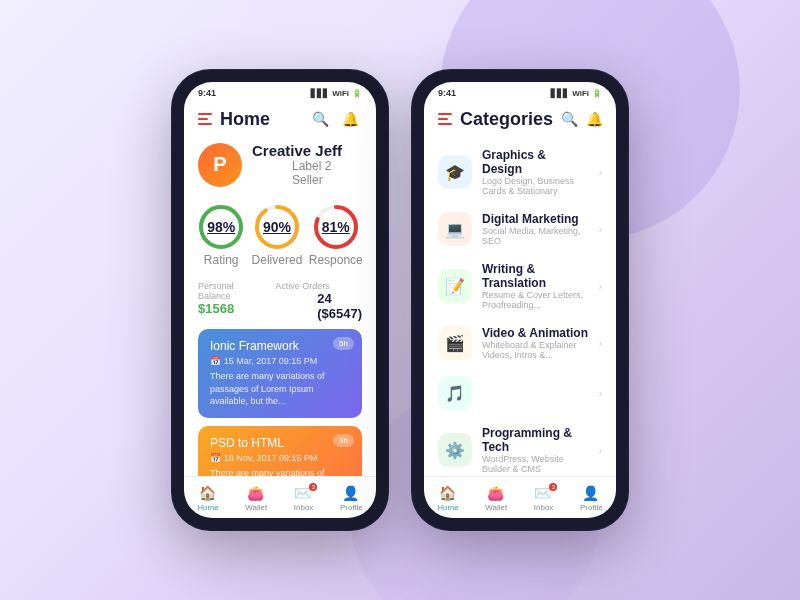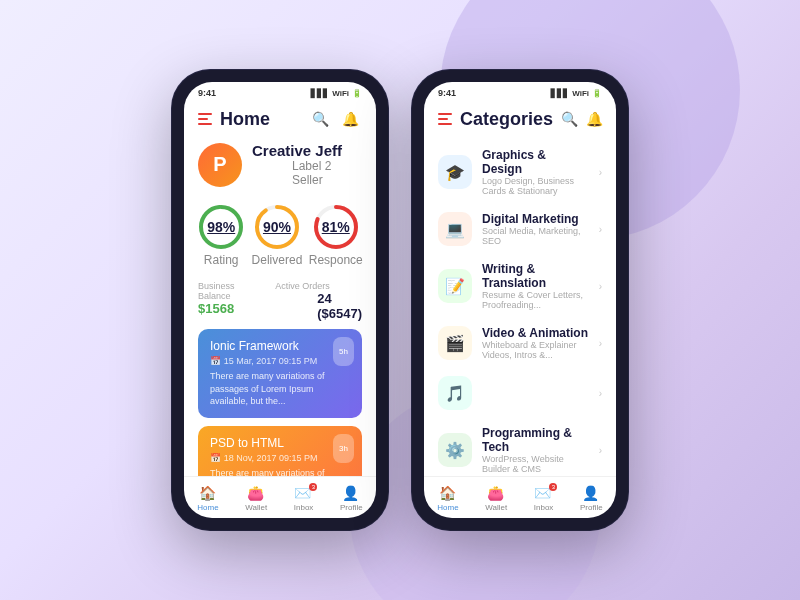--- a/index.html
+++ b/index.html
@@ -198,21 +198,21 @@
       position: relative;
       overflow: hidden;
     }
     .task-card.blue { background: linear-gradient(135deg, #4a90d9, #7b68ee); }
     .task-card.yellow { background: linear-gradient(135deg, #f9a825, #ff7043); }
     .task-badge {
       position: absolute;
       top: 8px; right: 8px;
       background: rgba(255,255,255,0.3);
       border-radius: 8px;
-      padding: 10px 6px;
+      padding: 2px 6px;
       font-size: 8px;
       color: white;
     }
     .task-title {
       font-size: 12px;
       font-weight: 400;
       color: white;
       margin-bottom: 3px;
     }
     .task-date {
@@ -363,21 +363,21 @@
               <circle class="circle-fill" cx="24" cy="24" r="20" stroke="#e53935" stroke-dasharray="125.6" stroke-dashoffset="23.9"></circle>
             </svg>
             <div class="circle-text">81%</div>
           </div>
           <span class="stat-label">Responce</span>
         </div>
       </div>
 
       <div class="balance-row">
         <div class="balance-item">
-          <div class="b-label">Business Balance</div>
+          <div class="b-label">Personal Balance</div>
           <div class="b-value b-green">$1568</div>
         </div>
         <div class="balance-item">
           <div class="b-label">Active Orders</div>
           <div class="b-value b-dark">24 ($6547)</div>
         </div>
       </div>
 
       <div class="tasks-section">
         <div class="tasks-list">

